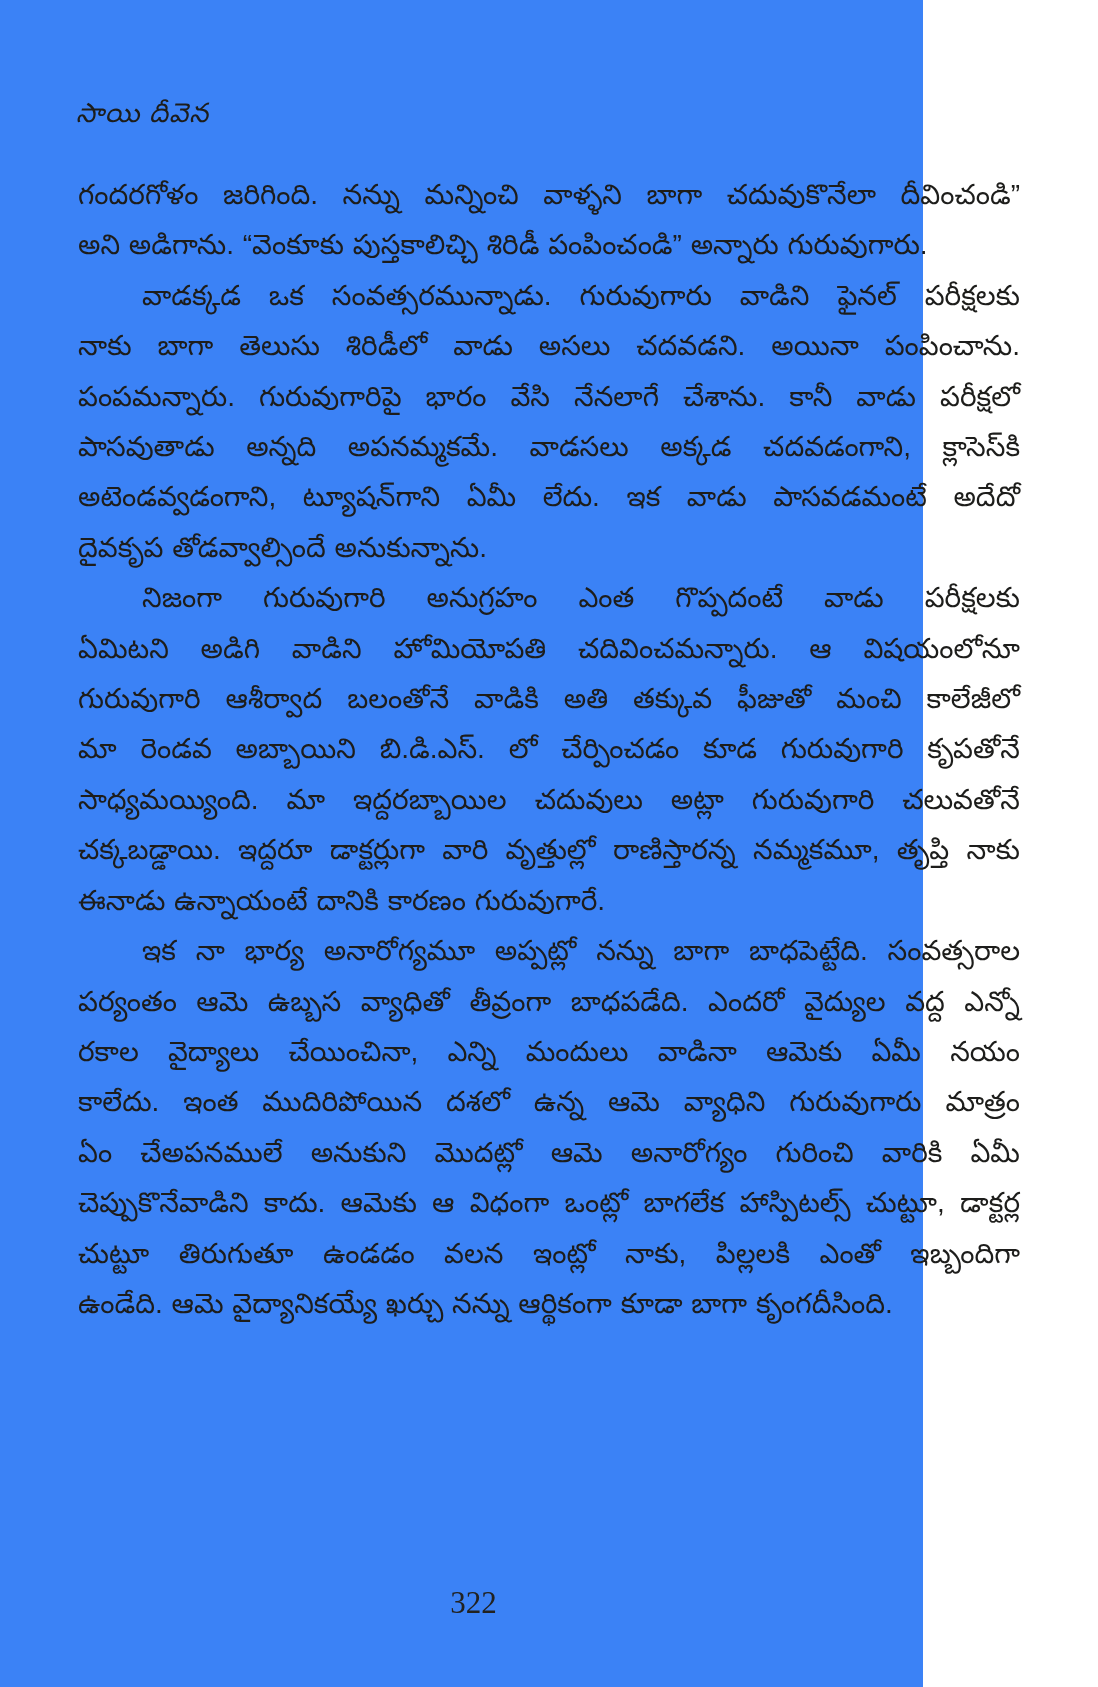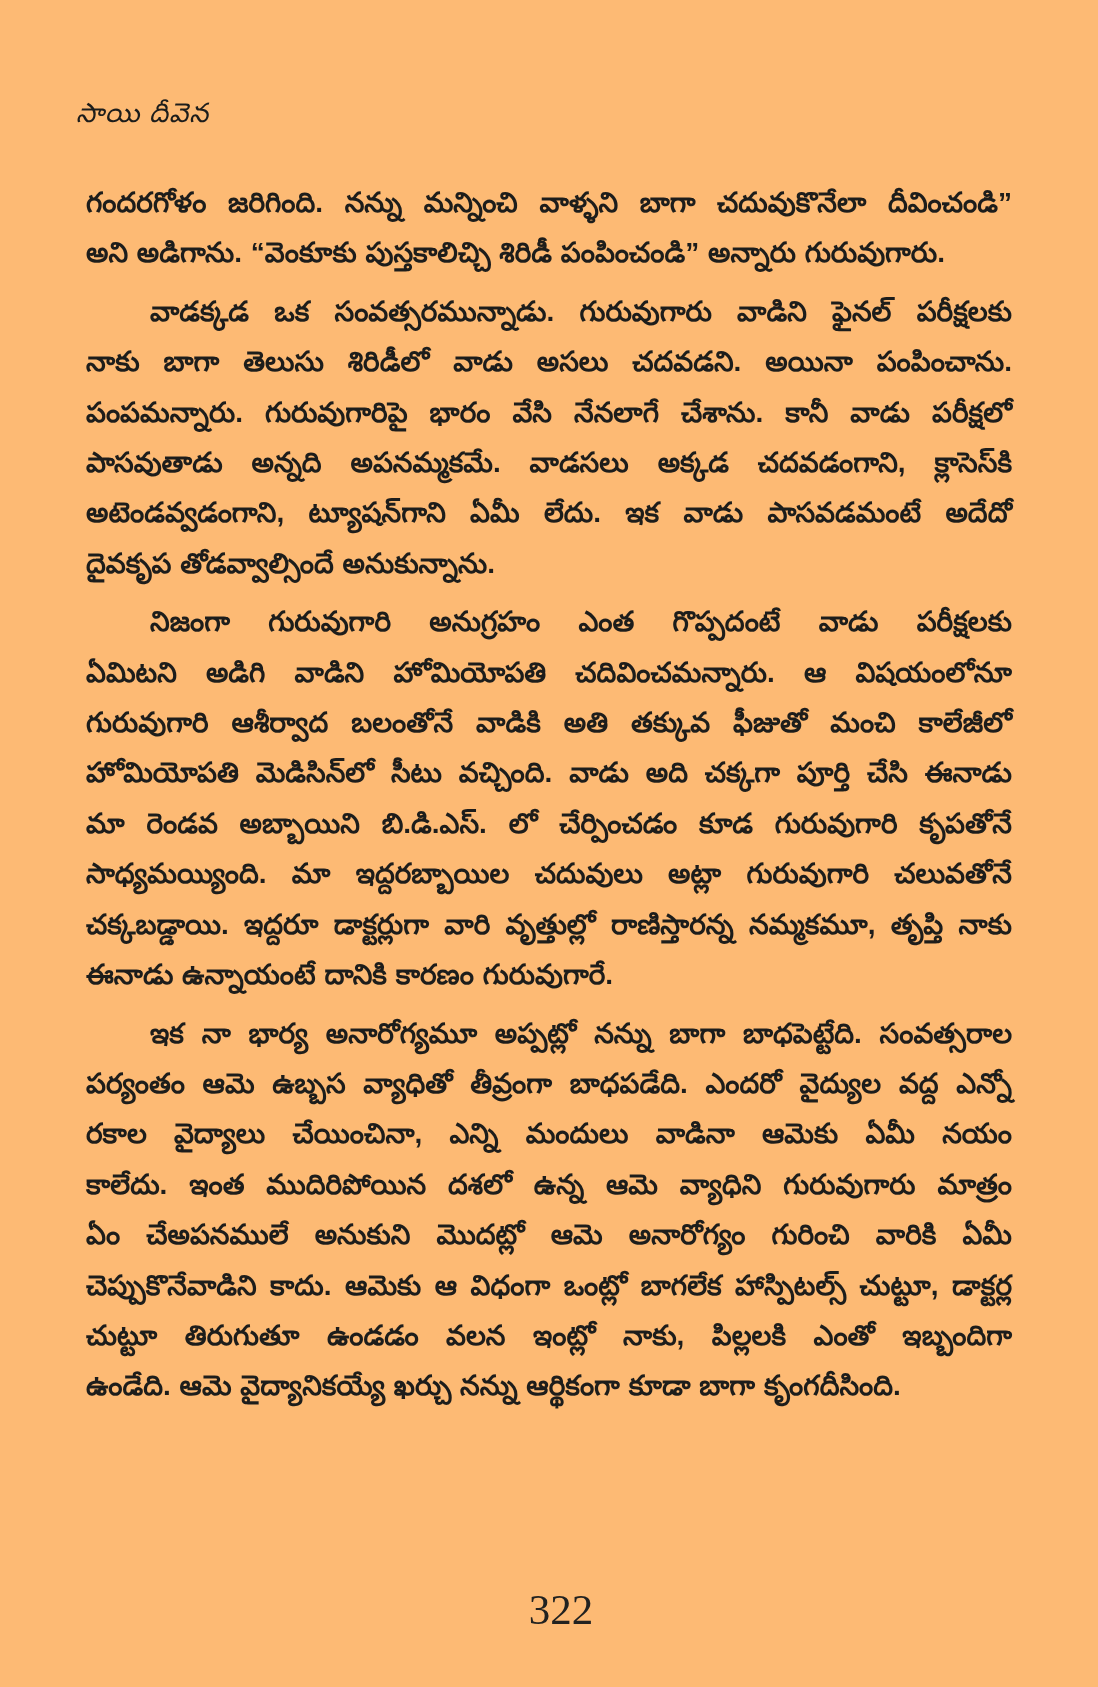--- a/index.html
+++ b/index.html
@@ -7,46 +7,45 @@
     padding: 0;
   }
   body {
     width: 1098px;
     height: 1687px;
     overflow: hidden;
     background: #ffffff;
   }
   .book-page {
     position: relative;
-    width: 1098px;
+    width: 923px;
     height: 1687px;
-    background: #fdba74;
+    background: #3b82f6;
     color: #1d1d1b;
     font-family: "Liberation Sans", "DejaVu Sans", sans-serif;
   }
   .running-header {
     position: absolute;
     left: 76px;
     top: 98px;
     font-size: 27px;
     font-style: italic;
     font-weight: 500;
     letter-spacing: 1px;
     white-space: nowrap;
   }
   .page-body {
     position: absolute;
     left: 78px;
     top: 170px;
     width: 942px;
   }
   .paragraph {
-    margin: 8px;
+    margin: 0;
     padding: 0;
-    font-weight: bold;
   }
   .line {
     font-size: 28px;
     line-height: 50.4px;
     text-align: justify;
     text-align-last: justify;
     word-spacing: 1px;
   }
   .line.last {
     text-align-last: left;
@@ -54,21 +53,21 @@
   .paragraph.indent .line:first-child {
     text-indent: 64px;
   }
   .page-number {
     position: absolute;
     left: 0;
     right: 0;
     top: 1585px;
     text-align: center;
     font-family: "Liberation Serif", "DejaVu Serif", serif;
-    font-size: 43px;
+    font-size: 31px;
     color: #222220;
     padding-left: 24px;
   }
 </style>
 </head>
 <body>
 
 <div class="book-page">
   <div class="running-header">సాయి దీవెన</div>
 
@@ -82,21 +81,20 @@
         <div class="line">నాకు బాగా తెలుసు శిరిడీలో వాడు అసలు చదవడని. అయినా పంపించాను.</div>
         <div class="line">పంపమన్నారు. గురువుగారిపై భారం వేసి నేనలాగే చేశాను. కానీ వాడు పరీక్షలో</div>
         <div class="line">పాసవుతాడు అన్నది అపనమ్మకమే. వాడసలు అక్కడ చదవడంగాని, క్లాసెస్‌కి</div>
         <div class="line">అటెండవ్వడంగాని, ట్యూషన్‌గాని ఏమీ లేదు. ఇక వాడు పాసవడమంటే అదేదో</div>
         <div class="line last">దైవకృప తోడవ్వాల్సిందే అనుకున్నాను.</div>
       </div>
       <div class="paragraph indent">
         <div class="line">నిజంగా గురువుగారి అనుగ్రహం ఎంత గొప్పదంటే వాడు పరీక్షలకు</div>
         <div class="line">ఏమిటని అడిగి వాడిని హోమియోపతి చదివించమన్నారు. ఆ విషయంలోనూ</div>
         <div class="line">గురువుగారి ఆశీర్వాద బలంతోనే వాడికి అతి తక్కువ ఫీజుతో మంచి కాలేజీలో</div>
-        <div class="line">హోమియోపతి మెడిసిన్‌లో సీటు వచ్చింది. వాడు అది చక్కగా పూర్తి చేసి ఈనాడు</div>
         <div class="line">మా రెండవ అబ్బాయిని బి.డి.ఎస్. లో చేర్పించడం కూడ గురువుగారి కృపతోనే</div>
         <div class="line">సాధ్యమయ్యింది. మా ఇద్దరబ్బాయిల చదువులు అట్లా గురువుగారి చలువతోనే</div>
         <div class="line">చక్కబడ్డాయి. ఇద్దరూ డాక్టర్లుగా వారి వృత్తుల్లో రాణిస్తారన్న నమ్మకమూ, తృప్తి నాకు</div>
         <div class="line last">ఈనాడు ఉన్నాయంటే దానికి కారణం గురువుగారే.</div>
       </div>
       <div class="paragraph indent">
         <div class="line">ఇక నా భార్య అనారోగ్యమూ అప్పట్లో నన్ను బాగా బాధపెట్టేది. సంవత్సరాల</div>
         <div class="line">పర్యంతం ఆమె ఉబ్బస వ్యాధితో తీవ్రంగా బాధపడేది. ఎందరో వైద్యుల వద్ద ఎన్నో</div>
         <div class="line">రకాల వైద్యాలు చేయించినా, ఎన్ని మందులు వాడినా ఆమెకు ఏమీ నయం</div>
         <div class="line">కాలేదు. ఇంత ముదిరిపోయిన దశలో ఉన్న ఆమె వ్యాధిని గురువుగారు మాత్రం</div>

